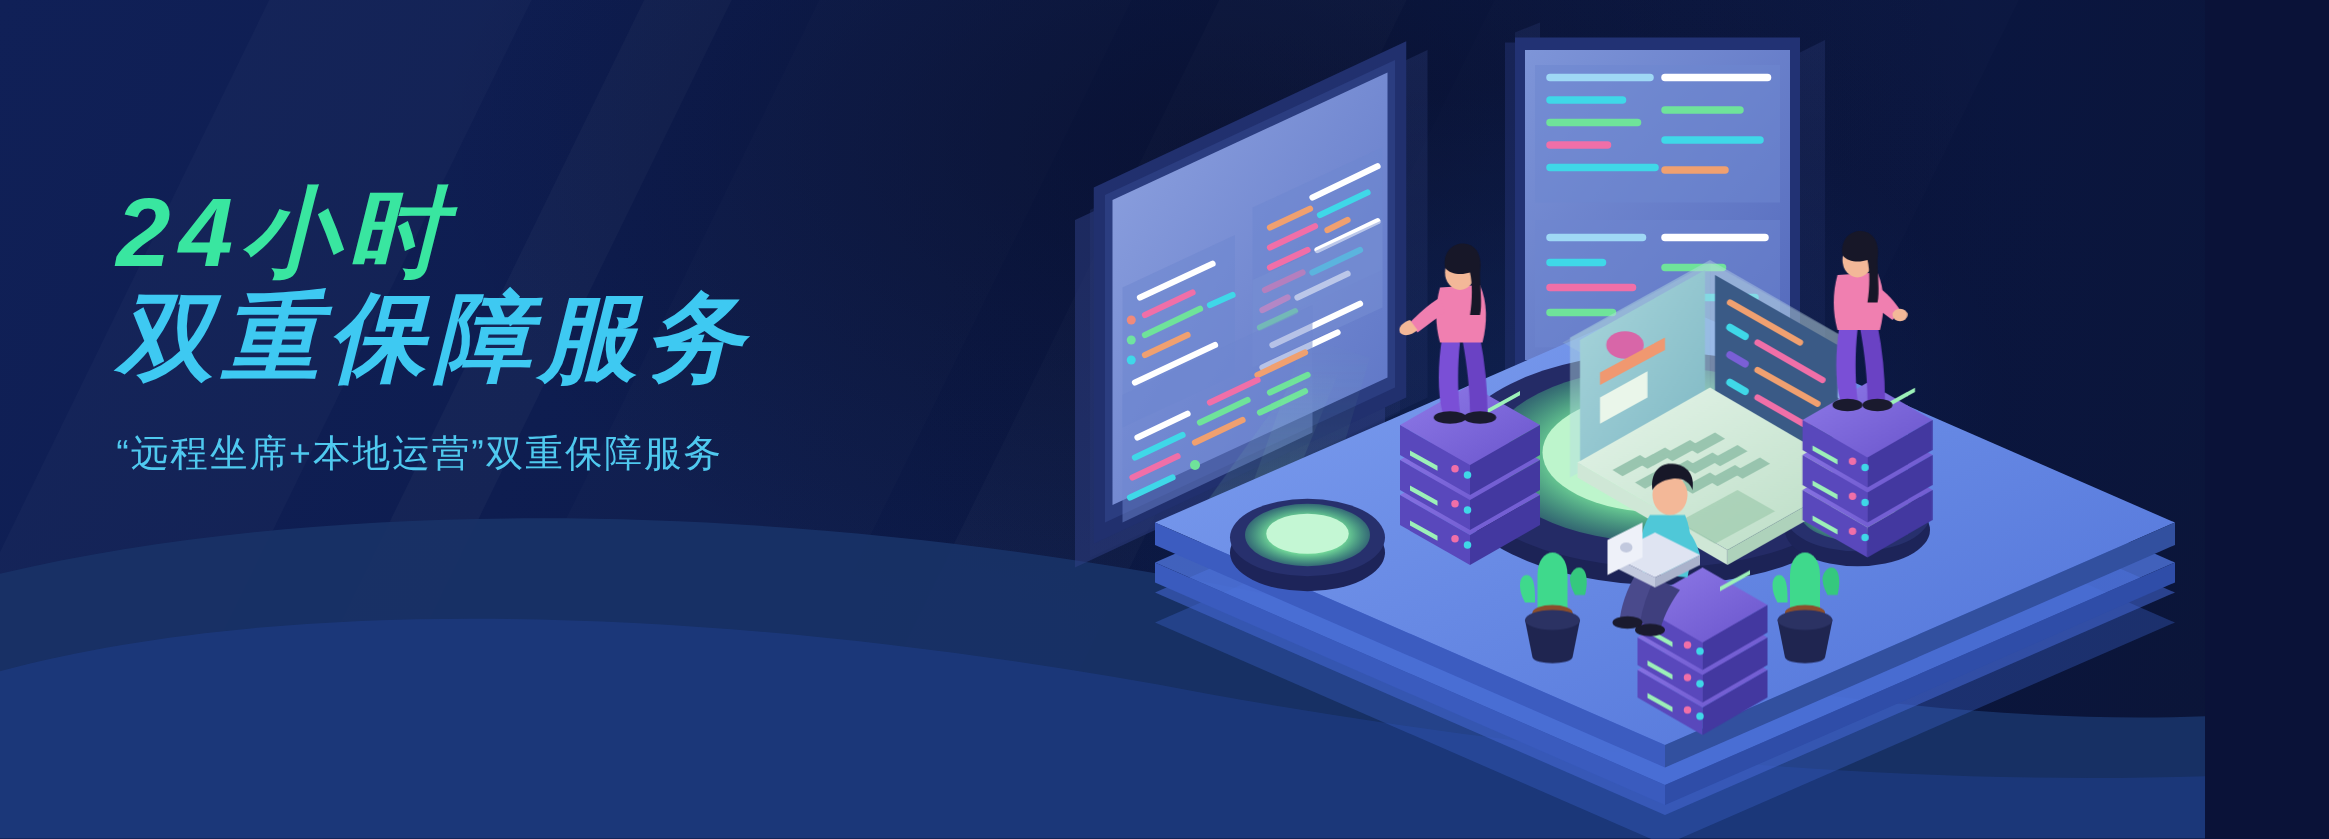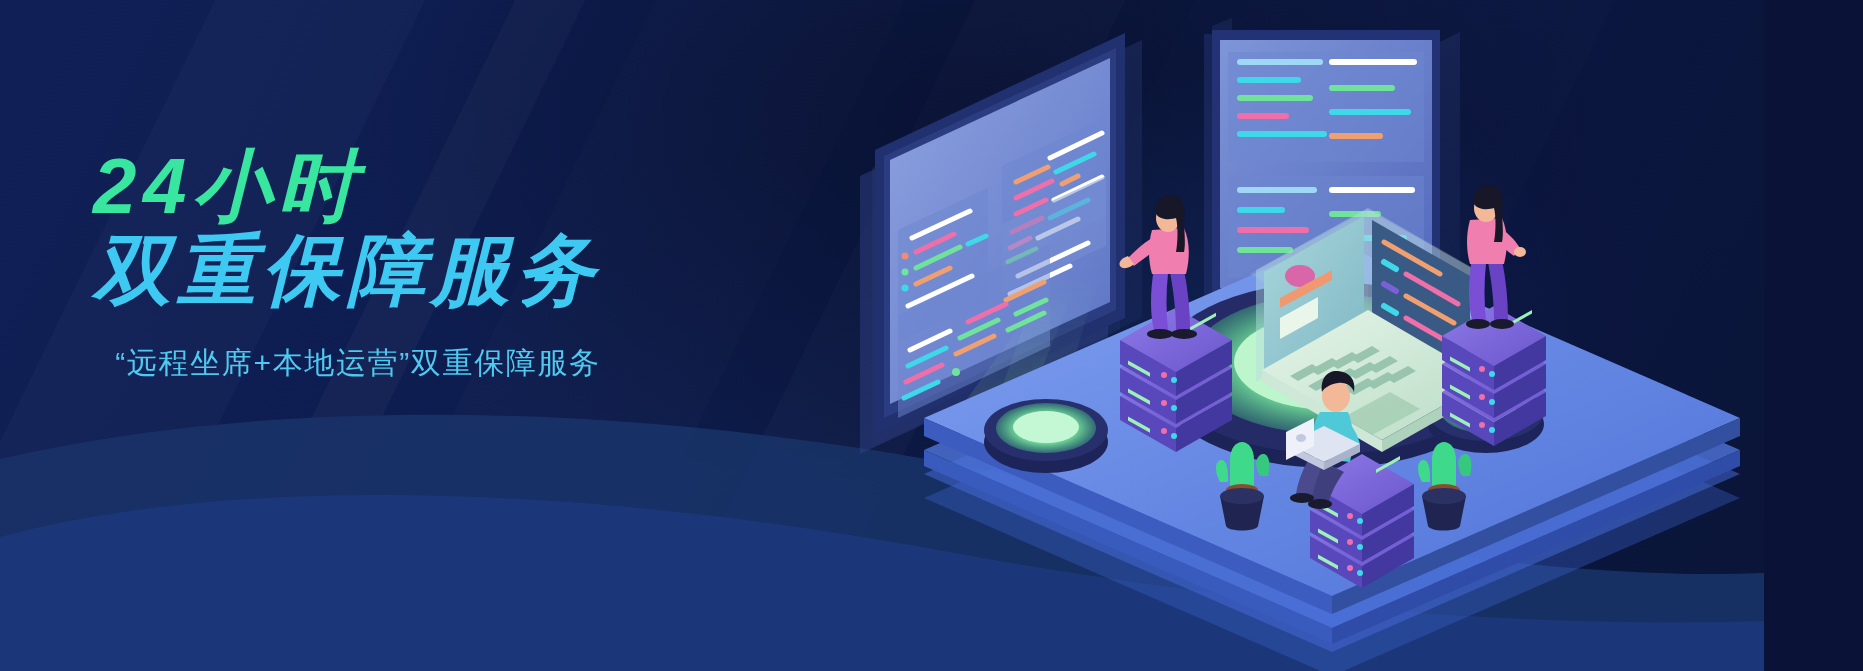--- a/index.html
+++ b/index.html
@@ -47,21 +47,20 @@
   .hl-1 { font-size:78px; color:#39e6a0; }
   .hl-2 { font-size:78px; color:#3ec9f2; margin-top:8px; }
 
   .subtitle {
     margin-top:34px;
     font-size:30px;
     color:#4fc9ef;
     letter-spacing:0.055em;
     white-space:nowrap;
     font-weight:400;
-    text-align:right;
   }
 
   
   .illo { position:absolute; left:820px; top:0; width:1043px; height:671px; z-index:20; }
 </style>
 </head>
 <body>
 
 <div id="banner">
 

